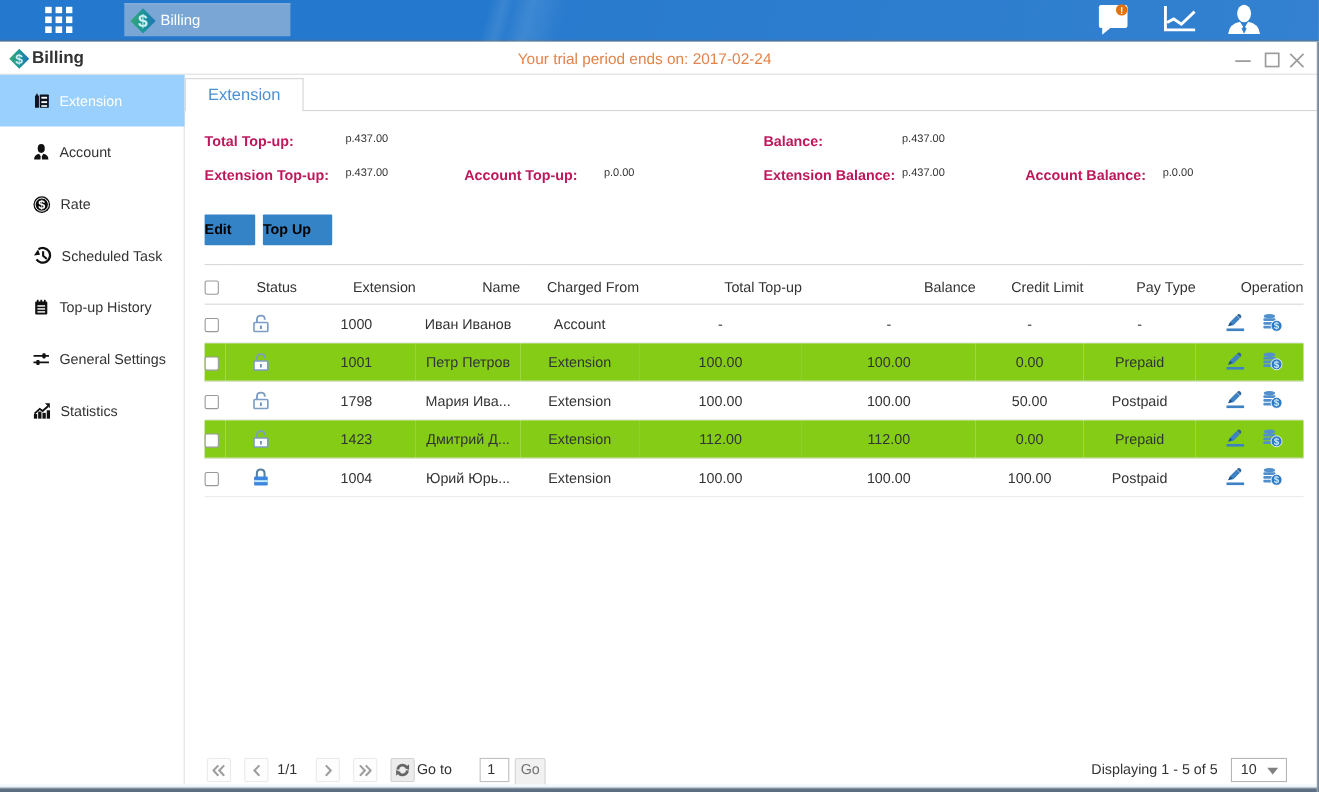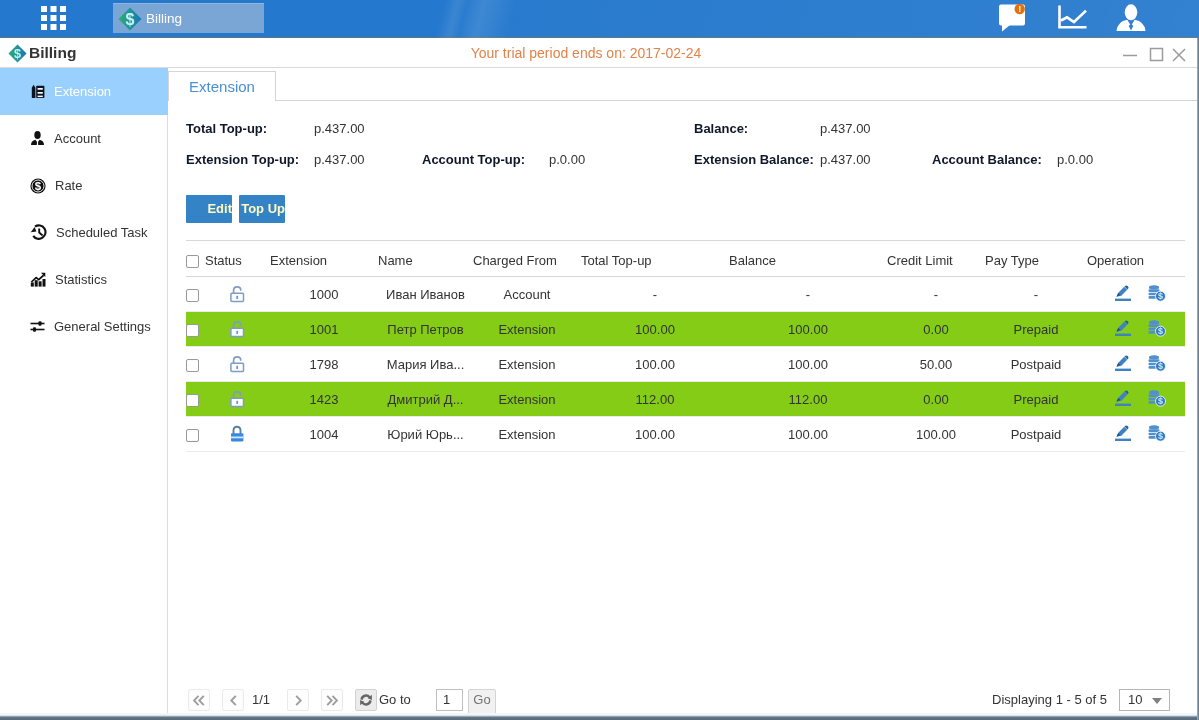--- a/index.html
+++ b/index.html
@@ -15,25 +15,25 @@
 #titlebar .ttl{position:absolute;left:29px;top:0;line-height:29px;font-size:15.5px;font-weight:bold;color:#333}
 #trial{position:absolute;left:420px;width:332px;top:0;line-height:30px;text-align:center;font-size:14px;color:#e2834a}
 #winctl{position:absolute;right:0;top:0;height:30px}
 #sidebar{position:absolute;left:0;top:68px;width:168px;height:648px;background:#fff;border-right:1px solid #dcdcdc}
 .sbitem{position:relative;height:47px;display:flex;align-items:center;padding-left:30px;font-size:13px;color:#333}
 .sbitem svg{margin-right:9px;flex:none}
 .sbitem.sel{background:#99d0fd;color:#fff;width:168px;margin-left:-0px}
 #main{position:absolute;left:168px;top:68px;width:1031px;height:648px;background:#fff}
 #tab{position:absolute;left:0;top:3px;width:108px;height:30px;background:#fff;border:1px solid #d5d5d5;border-bottom:none;text-align:center;line-height:29px;font-size:15px;color:#4a90d2}
 #tabline{position:absolute;left:107px;top:32px;width:922px;height:1px;background:#d5d5d5}
-.lbl{position:absolute;font-size:13px;font-weight:bold;color:#0f172a;white-space:nowrap}
-.val{position:absolute;font-size:13px;color:#333;white-space:nowrap}
-.btn{position:absolute;height:28px;background:#3383c6;color:#fef9c3;font-size:13px;font-weight:bold;text-align:right;line-height:28px;border-radius:1px}
+.lbl{position:absolute;font-size:13px;font-weight:bold;color:#be185d;white-space:nowrap}
+.val{position:absolute;font-size:10px;color:#333;white-space:nowrap}
+.btn{position:absolute;height:28px;background:#3383c6;color:#000000;font-size:13px;font-weight:bold;text-align:left;line-height:28px;border-radius:1px}
 #tbl{position:absolute;left:18px;top:172px;width:999px;border-collapse:collapse;table-layout:fixed}
-#tbl th{height:36px;font-size:13px;font-weight:normal;color:#333;border-top:1px solid #d8d8d8;border-bottom:1px solid #d6d6d6;text-align:left;padding:3px 0 0 0}
+#tbl th{height:36px;font-size:13px;font-weight:normal;color:#333;border-top:1px solid #d8d8d8;border-bottom:1px solid #d6d6d6;text-align:right;padding:3px 0 0 0}
 #tbl td{height:35px;font-size:13px;color:#333;border-bottom:1px solid #ebebeb;text-align:center;padding:0}
 #tbl tr.alt td{background:#84cc16}
 .cb{display:inline-block;width:13px;height:13px;border:1px solid #999;border-radius:2px;background:#fff;vertical-align:middle}
 #pager{position:absolute;left:0;top:621px;width:1031px;height:22px;font-size:13px}
 .pbtn{position:absolute;width:22px;height:22px;background:#fdfdfd;border:1px solid #eaeaea;border-radius:2px;display:flex;align-items:center;justify-content:center}
 .pbtn.en{background:#ececec;border-color:#d2d2d2}
 .ptxt{position:absolute;line-height:22px;color:#333}
 #goin{position:absolute;left:268px;top:0;width:27px;height:22px;border:1px solid #c0c0c0;font-size:13px;padding-left:6px;line-height:20px;background:#fff}
 #gobtn{position:absolute;left:300px;top:0;width:28px;height:38px;background:#f1f1f1;border:1px solid #d4d4d4;border-radius:2px;text-align:center;line-height:20px;color:#737373}
 #disp{position:absolute;right:92px;top:0;line-height:22px;color:#333}
@@ -134,63 +134,75 @@
     </div>
  <div class="sbitem">
       <svg width="17" height="17" viewBox="0 0 17 17">
         <path d="M5 2.6 A6.7 6.7 0 1 1 3.2 11.8" stroke="#111" stroke-width="2.1" fill="none"></path>
         <path d="M0.8 8.3 L4.6 2.9 L6.4 7.5 Z" fill="#111"></path>
         <path d="M9.2 4.4 L9.2 8.6 L12.6 11.4" stroke="#111" stroke-width="1.9" fill="none"></path>
       </svg>
       <span>Scheduled Task</span>
     </div>
  <div class="sbitem">
+      <svg width="15" height="15" viewBox="0 0 15 15">
+        <rect x="2" y="2" width="11" height="12" rx="1" fill="#111"></rect>
+        <rect x="3.5" y="0.5" width="1.6" height="3" fill="#111"></rect>
+        <rect x="6.7" y="0.5" width="1.6" height="3" fill="#111"></rect>
+        <rect x="9.9" y="0.5" width="1.6" height="3" fill="#111"></rect>
+        <rect x="4" y="5.5" width="7" height="1.3" fill="#fff"></rect>
+        <rect x="4" y="8.2" width="7" height="1.3" fill="#fff"></rect>
+        <rect x="4" y="10.9" width="7" height="1.3" fill="#fff"></rect>
+      </svg>
+      <span>Top-up History</span>
+    </div>
+ <div class="sbitem">
+      <svg width="15" height="15" viewBox="0 0 15 15">
+        <g stroke="#111" stroke-width="1.6" fill="none">
+          <line x1="0.5" y1="4.5" x2="14.5" y2="4.5"></line>
+          <line x1="0.5" y1="10.5" x2="14.5" y2="10.5"></line>
+        </g>
+        <g fill="#111">
+          <rect x="8.5" y="2.2" width="3" height="4.6" rx="1"></rect>
+          <rect x="3" y="8.2" width="3" height="4.6" rx="1"></rect>
+        </g>
+      </svg>
+      <span>General Settings</span>
+    </div>
+ <div class="sbitem">
       <svg width="16" height="15" viewBox="0 0 16 15">
         <g fill="#111">
           <rect x="0.8" y="10.4" width="3" height="4.2"></rect>
           <rect x="4.7" y="8.2" width="3" height="6.4"></rect>
           <rect x="8.6" y="9.3" width="3" height="5.3"></rect>
           <rect x="12.5" y="7" width="3" height="7.6"></rect>
           <path d="M0.8 9.4 L6.1 4.6 L8.7 6.6 L13 2.6 L14.2 3.9 L8.8 8.8 L6.2 6.8 L2 10.6 Z"></path>
           <path d="M10.9 0.7 L15.3 0.7 L15.3 5.1 Z"></path>
         </g>
       </svg>
       <span>Statistics</span>
-    </div>
- <div class="sbitem">
-      <svg width="15" height="15" viewBox="0 0 15 15">
-        <g stroke="#111" stroke-width="1.6" fill="none">
-          <line x1="0.5" y1="4.5" x2="14.5" y2="4.5"></line>
-          <line x1="0.5" y1="10.5" x2="14.5" y2="10.5"></line>
-        </g>
-        <g fill="#111">
-          <rect x="8.5" y="2.2" width="3" height="4.6" rx="1"></rect>
-          <rect x="3" y="8.2" width="3" height="4.6" rx="1"></rect>
-        </g>
-      </svg>
-      <span>General Settings</span>
     </div>
 </div>
 <div id="main">
  <div id="tab">Extension</div>
  <div id="tabline"></div>
  <div class="lbl" style="left:18px;top:53px">Total Top-up:</div>
  <div class="val" style="left:146px;top:53px">р.437.00</div>
  <div class="lbl" style="left:526px;top:53px">Balance:</div>
  <div class="val" style="left:652px;top:53px">р.437.00</div>
  <div class="lbl" style="left:18px;top:84px">Extension Top-up:</div>
  <div class="val" style="left:146px;top:84px">р.437.00</div>
  <div class="lbl" style="left:254px;top:84px">Account Top-up:</div>
  <div class="val" style="left:381px;top:84px">р.0.00</div>
  <div class="lbl" style="left:526px;top:84px">Extension Balance:</div>
  <div class="val" style="left:652px;top:84px">р.437.00</div>
  <div class="lbl" style="left:764px;top:84px">Account Balance:</div>
  <div class="val" style="left:889px;top:84px">р.0.00</div>
  <div class="btn" style="left:18px;top:127px;width:46px">Edit</div>
- <div class="btn" style="left:71px;top:127px;width:46px">Top Up</div>
+ <div class="btn" style="left:71px;top:127px;width:63px">Top Up</div>
  <table id="tbl">
   <colgroup>
         <col style="width:19px">
         <col style="width:65px">
         <col style="width:108px">
         <col style="width:95px">
         <col style="width:108px">
         <col style="width:148px">
         <col style="width:158px">
         <col style="width:98px">

